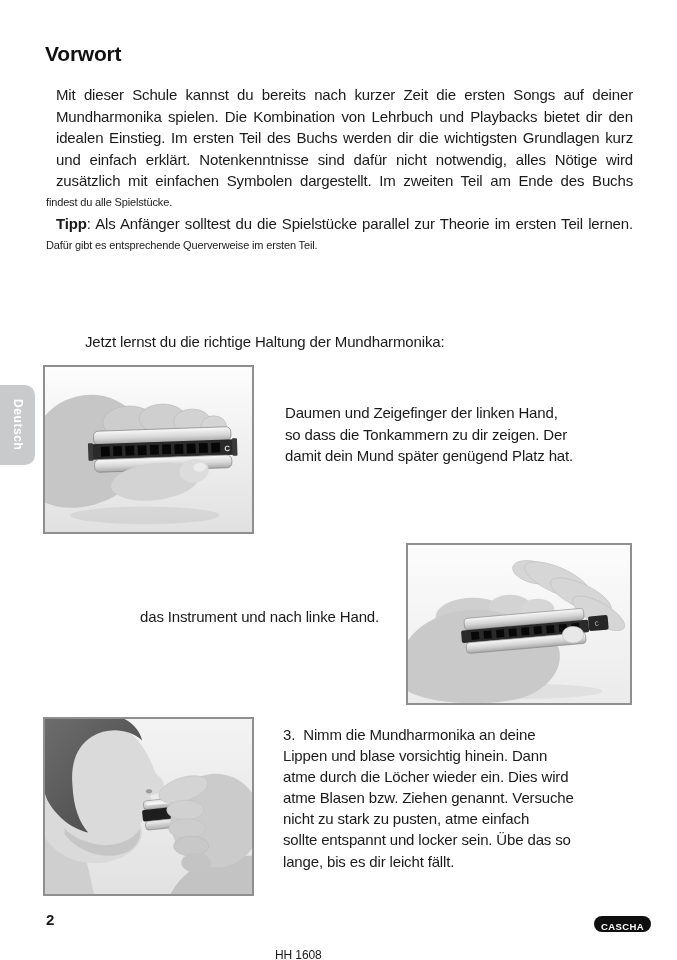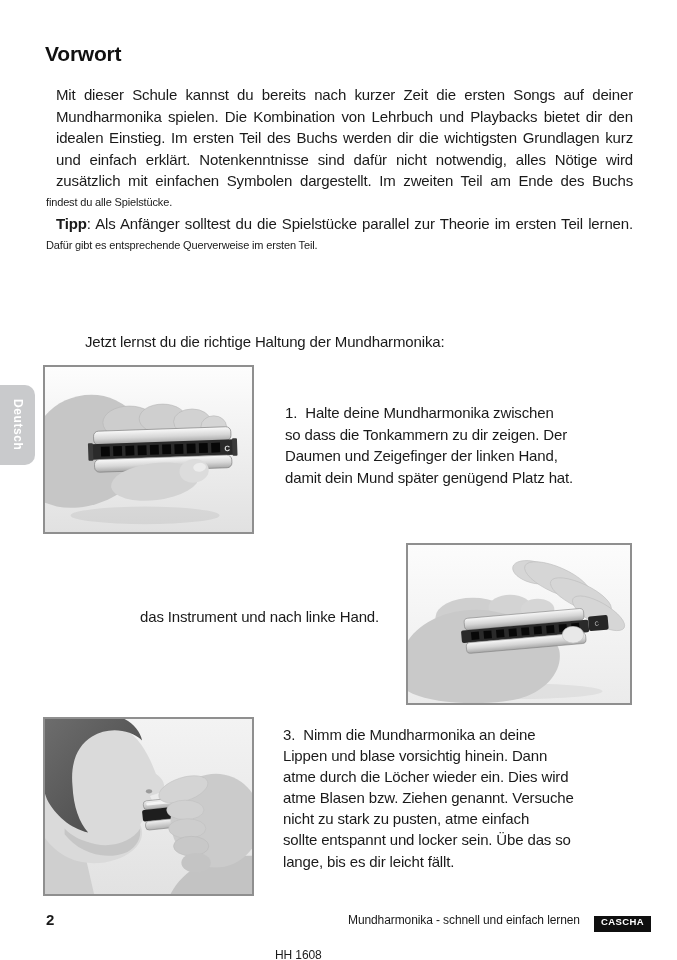--- a/index.html
+++ b/index.html
@@ -24,21 +24,21 @@
   }
   .side-tab span{
     writing-mode:vertical-rl;text-orientation:mixed;color:#ffffff;font-weight:bold;
     font-size:12px;letter-spacing:0.6px;
   }
   .footer-pagenum{position:absolute;left:46px;top:911px;font-size:15px;font-weight:bold;}
   .footer-catalog{position:absolute;left:275px;top:913px;font-size:12px;letter-spacing:-0.1px;margin-top:35px;}
   .footer-tagline{position:absolute;left:348px;top:913px;font-size:12px;letter-spacing:-0.1px;}
   .footer-logo{
     position:absolute;left:594px;top:916px;width:57px;height:16px;background:#0f0f0f;
-    border-radius:0;display:flex;align-items:flex-start;justify-content:center;
+    border-radius:8px;display:flex;align-items:flex-end;justify-content:center;
   }
   .footer-logo span{color:#fff;font-weight:bold;font-size:9.5px;letter-spacing:0.4px;}
 </style>
 </head>
 <body>
 
 <div class="page">
 
   <div class="h1" style="left:45px;top:42px;">Vorwort</div>
 
@@ -103,23 +103,22 @@
       </g>
       <g transform="rotate(-7,115,117)">
         <ellipse cx="112" cy="117" rx="45" ry="19" fill="#d3d3d3"></ellipse>
         <ellipse cx="153" cy="111" rx="15" ry="12" fill="#dcdcdc"></ellipse>
         <ellipse cx="159" cy="108" rx="6.5" ry="4.5" fill="#ececec"></ellipse>
       </g>
     </svg>
   </div>
 
   <div class="steps" style="left:285px;top:402px;">
-    <div class="step-line">1.  Halte deine Mundharmonika zwischen</div>
+    <div class="step-line">Daumen und Zeigefinger der linken Hand,</div>
     <div class="step-line">so dass die Tonkammern zu dir zeigen. Der</div>
-    <div class="step-line">Daumen und Zeigefinger der linken Hand,</div>
     <div class="step-line">damit dein Mund später genügend Platz hat.</div>
   </div>
 
   <div class="steps" style="left:140px;top:606px;">
     <div class="step-line" style="line-height:22px;">das Instrument und nach linke Hand.</div>
   </div>
 
   <div class="photo" style="left:406px;top:543px;width:226px;height:162px;">
     <svg viewBox="0 0 226 162" preserveAspectRatio="none">
       <defs>
@@ -214,18 +213,17 @@
     <div class="step-line">Lippen und blase vorsichtig hinein. Dann</div>
     <div class="step-line">atme durch die Löcher wieder ein. Dies wird</div>
     <div class="step-line">atme Blasen bzw. Ziehen genannt. Versuche</div>
     <div class="step-line">nicht zu stark zu pusten, atme einfach</div>
     <div class="step-line">sollte entspannt und locker sein. Übe das so</div>
     <div class="step-line">lange, bis es dir leicht fällt.</div>
   </div>
 
   <div class="footer-pagenum">2</div>
   <div class="footer-catalog">HH 1608</div>
-  <div class="footer-tagline">Mundharmonika - schnell und einfach lernen</div>
   <div class="footer-logo">
     <span>CASCHA</span>
   </div>
 
 </div>
 
 </body></html>

